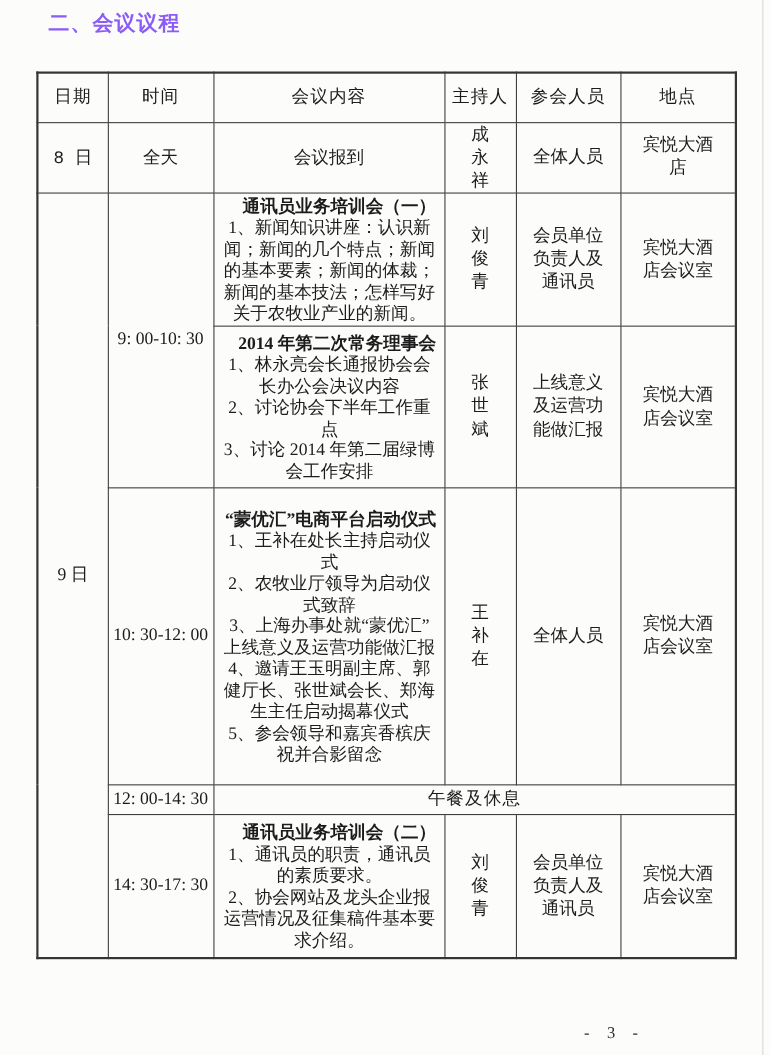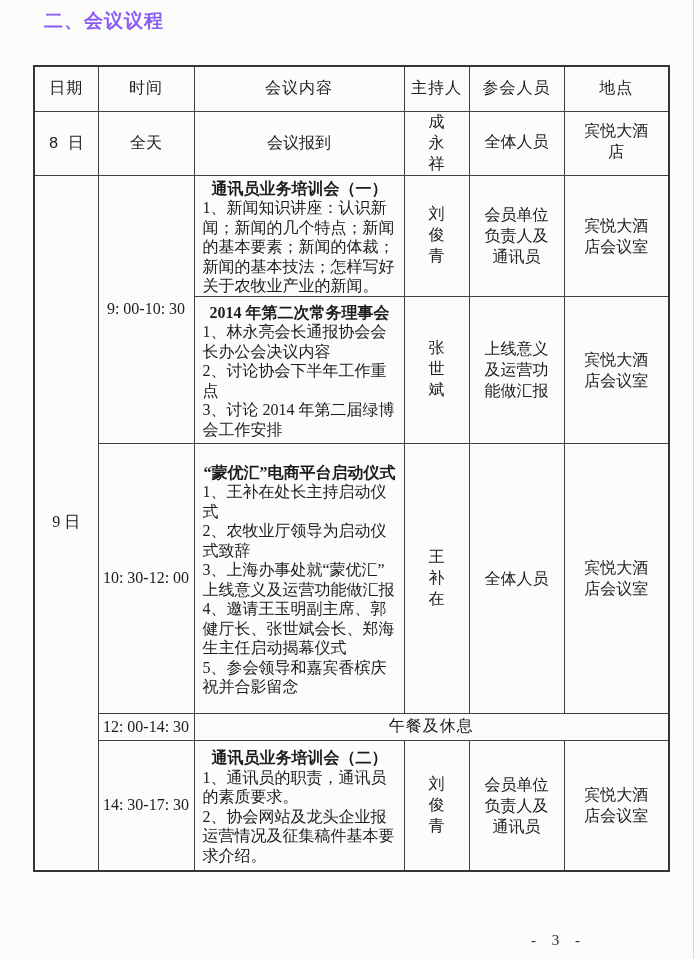--- a/index.html
+++ b/index.html
@@ -47,23 +47,23 @@
   td.time-cell { font-size: 14.5px; white-space: nowrap; padding: 0 2px; }
   td.content-cell {
     text-align: left;
     vertical-align: top;
     padding: 3px 7px 0 8px;
     font-size: 15.5px;
     line-height: 19.5px;
   }
   .s-head {
     font-weight: bold;
-    text-align: center;
+    text-align: right;
   }
-  .s-item { text-align: left; }
+  .s-item { text-align: center; }
   td.host-cell { padding: 0 20px; }
   td.part-cell { padding: 0 14px; line-height: 21px; }
   td.loc-cell  { padding: 0 13px; line-height: 21px; margin-top: 32px; }
   td.lunch-cell { letter-spacing: 1px; }
   .page-number {
     position: absolute;
     left: 531px; top: 932px;
     font-size: 15px;
     letter-spacing: 6px;
     color: #2a2a2a;

